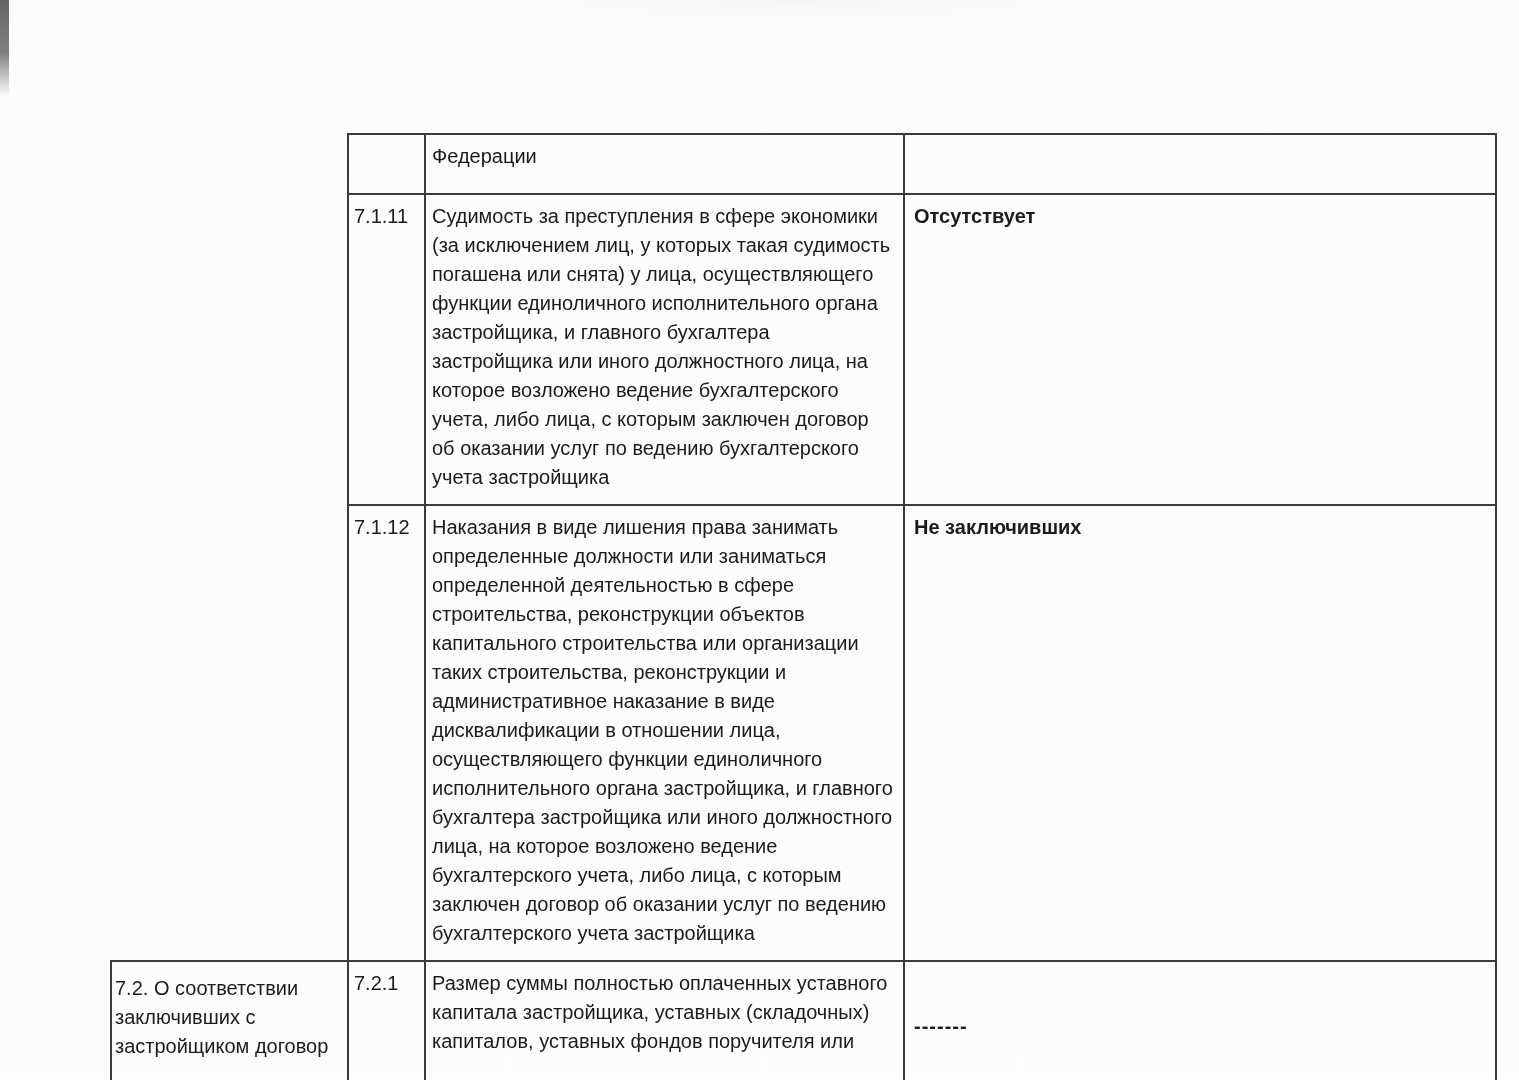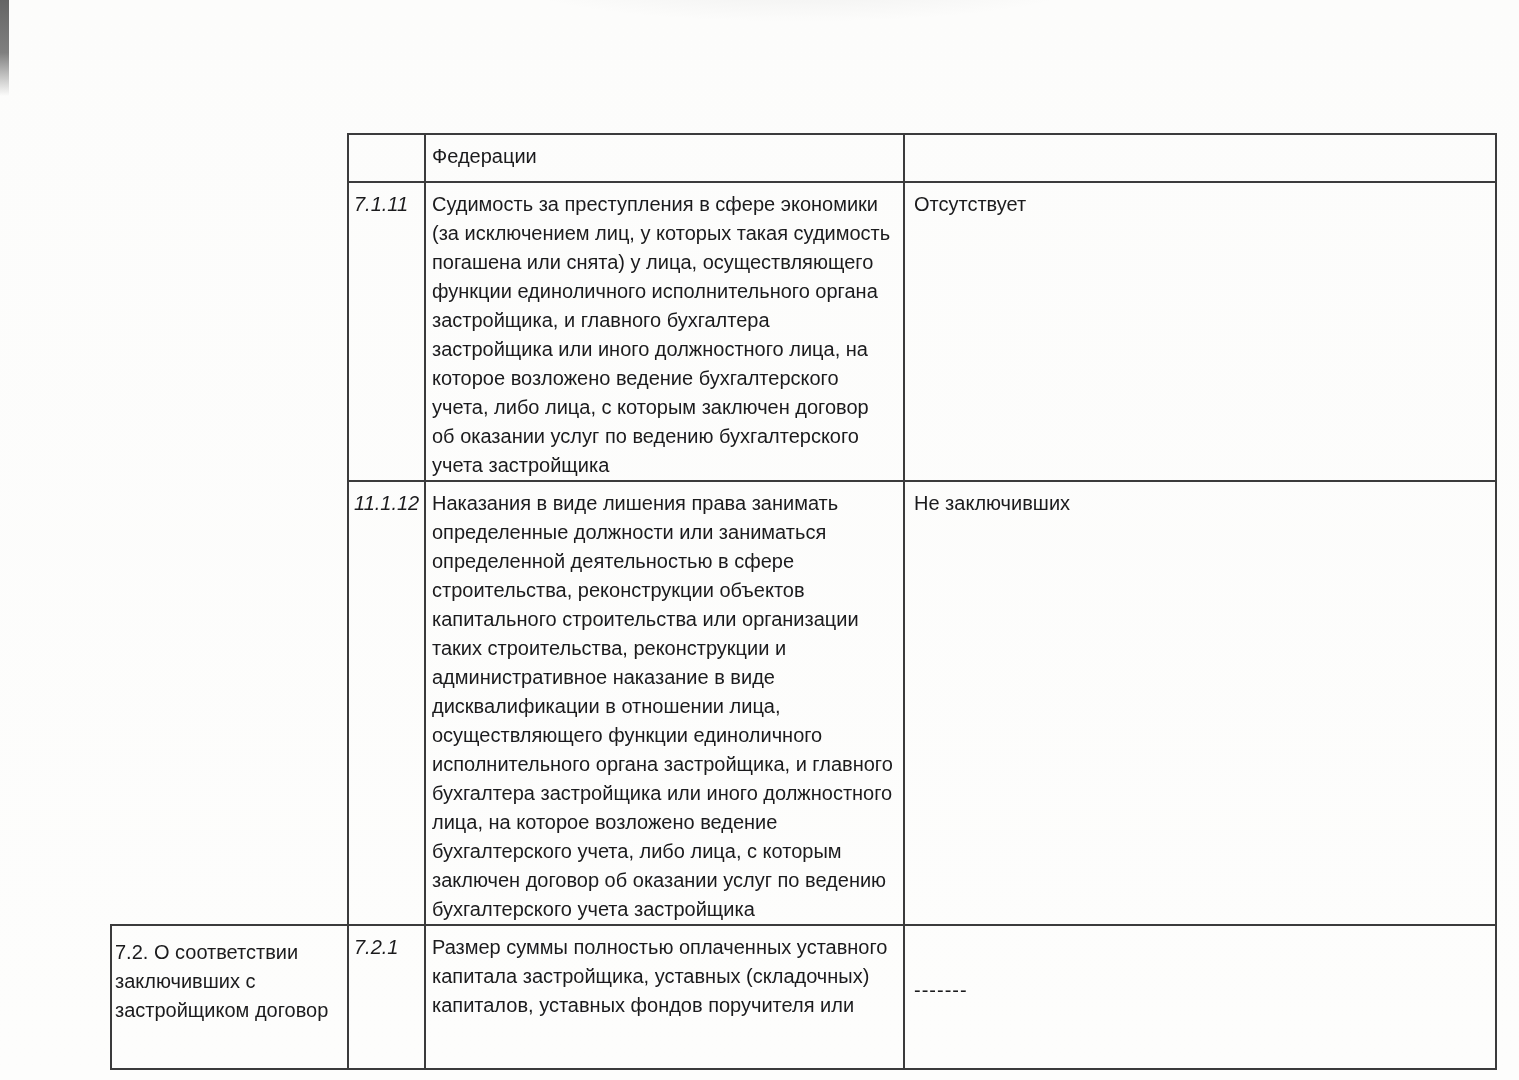--- a/index.html
+++ b/index.html
@@ -35,35 +35,35 @@
     width: 1385px;
     border-collapse: collapse;
     table-layout: fixed;
     font-size: 20px;
     line-height: 29px;
     color: #1b1b1d;
   }
   .doc-table td {
     border: 2px solid #3b3b3c;
     vertical-align: top;
-    padding: 7px 10px 0 6px;
+    padding: 7px 10px 12px 6px;
     word-wrap: break-word;
   }
   
   .doc-table td.ghost {
     border: none;
     background: transparent;
   }
   .col-section { width: 237px; }
   .col-num     { width: 77px;  }
   .col-desc    { width: 479px; }
   .col-value   { width: 592px; }
 
-  td.num-cell   { padding-left: 5px; padding-right: 2px; font-style: italic; }
-  td.value-cell { padding-left: 9px; }
+  td.num-cell   { padding-left: 5px; padding-right: 2px; }
+  td.value-cell { padding-left: 9px; font-weight: bold; }
   td.value-offset { padding-top: 50px; letter-spacing: 1px; }
   td.section-cell { padding-top: 12px; padding-left: 3px; }
 
   tr.row-partial td { height: 36px; }
   tr.row-7111 td    { height: 277px; }
   tr.row-7112 td    { height: 403px; }
   tr.row-721 td     { height: 92px; }
 </style>
 </head>
 <body>
@@ -89,21 +89,21 @@
 
       <tr class="row-7111">
         <td class="ghost section-cell"></td>
         <td class="num-cell">7.1.11</td>
         <td class="desc-cell">Судимость за преступления в сфере экономики (за исключением лиц, у которых такая судимость погашена или снята) у лица, осуществляющего функции единоличного исполнительного органа застройщика, и главного бухгалтера застройщика или иного должностного лица, на которое возложено ведение бухгалтерского учета, либо лица, с которым заключен договор об оказании услуг по ведению бухгалтерского учета застройщика</td>
         <td class="value-cell">Отсутствует</td>
       </tr>
 
       <tr class="row-7112">
         <td class="ghost section-cell"></td>
-        <td class="num-cell">11.1.12</td>
+        <td class="num-cell">7.1.12</td>
         <td class="desc-cell">Наказания в виде лишения права занимать определенные должности или заниматься определенной деятельностью в сфере строительства, реконструкции объектов капитального строительства или организации таких строительства, реконструкции и административное наказание в виде дисквалификации в отношении лица, осуществляющего функции единоличного исполнительного органа застройщика, и главного бухгалтера застройщика или иного должностного лица, на которое возложено ведение бухгалтерского учета, либо лица, с которым заключен договор об оказании услуг по ведению бухгалтерского учета застройщика</td>
         <td class="value-cell">Не заключивших</td>
       </tr>
 
       <tr class="row-721">
         <td class="section-cell">7.2. О соответствии заключивших с застройщиком договор</td>
         <td class="num-cell">7.2.1</td>
         <td class="desc-cell">Размер суммы полностью оплаченных уставного капитала застройщика, уставных (складочных) капиталов, уставных фондов поручителя или</td>
         <td class="value-cell value-offset">-------</td>
       </tr>

